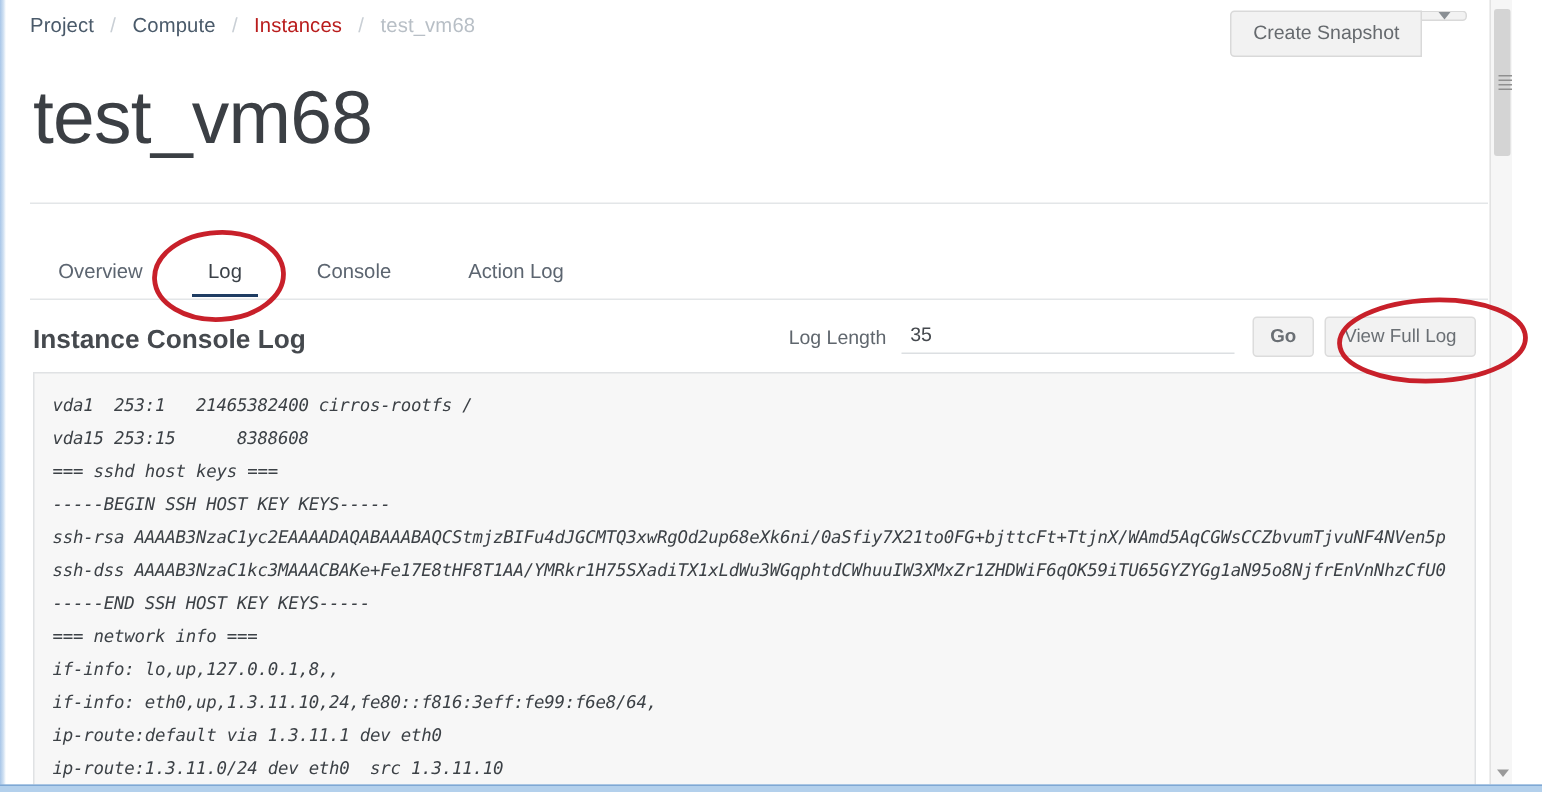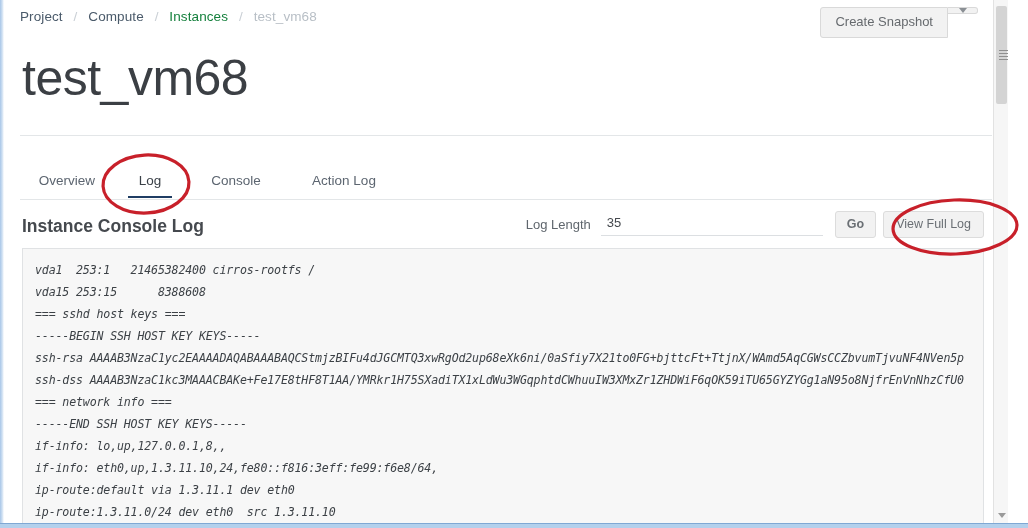--- a/index.html
+++ b/index.html
@@ -47,21 +47,21 @@
   
   .breadcrumb {
     position: absolute;
     left: 16px; top: 9px;
     font-size: 13.5px;
     color: #4a5a6a;
     white-space: nowrap;
     letter-spacing: .1px;
   }
   .breadcrumb .crumb { color: #4a5a6a; }
-  .breadcrumb .crumb.link { color: #15803d; cursor: pointer; }
+  .breadcrumb .crumb.link { color: #b91c1c; cursor: pointer; }
   .breadcrumb .crumb.current { color: #b8bfc6; }
   .breadcrumb .sep { color: #c9cfd5; margin: 0 7px; }
 
   
   .title-row {
     position: absolute;
     left: 16px; top: 55px;
     width: 972px;
     height: 76px;
   }
@@ -311,22 +311,22 @@
       <button class="mini-btn btn-full">View Full Log</button>
     </div>
 
     <div class="log-panel">
       <div class="log-line">vda1  253:1   21465382400 cirros-rootfs /</div>
       <div class="log-line">vda15 253:15      8388608</div>
       <div class="log-line">=== sshd host keys ===</div>
       <div class="log-line">-----BEGIN SSH HOST KEY KEYS-----</div>
       <div class="log-line">ssh-rsa AAAAB3NzaC1yc2EAAAADAQABAAABAQCStmjzBIFu4dJGCMTQ3xwRgOd2up68eXk6ni/0aSfiy7X21to0FG+bjttcFt+TtjnX/WAmd5AqCGWsCCZbvumTjvuNF4NVen5p</div>
       <div class="log-line">ssh-dss AAAAB3NzaC1kc3MAAACBAKe+Fe17E8tHF8T1AA/YMRkr1H75SXadiTX1xLdWu3WGqphtdCWhuuIW3XMxZr1ZHDWiF6qOK59iTU65GYZYGg1aN95o8NjfrEnVnNhzCfU0</div>
+      <div class="log-line">-----END SSH HOST KEY KEYS-----</div>
       <div class="log-line">=== network info ===</div>
-      <div class="log-line">-----END SSH HOST KEY KEYS-----</div>
       <div class="log-line">if-info: lo,up,127.0.0.1,8,,</div>
       <div class="log-line">if-info: eth0,up,1.3.11.10,24,fe80::f816:3eff:fe99:f6e8/64,</div>
       <div class="log-line">ip-route:default via 1.3.11.1 dev eth0</div>
       <div class="log-line">ip-route:1.3.11.0/24 dev eth0  src 1.3.11.10</div>
     </div>
 
     <div class="scrollbar">
       <div class="sb-thumb">
         <div class="sb-grip">
           <i></i>

